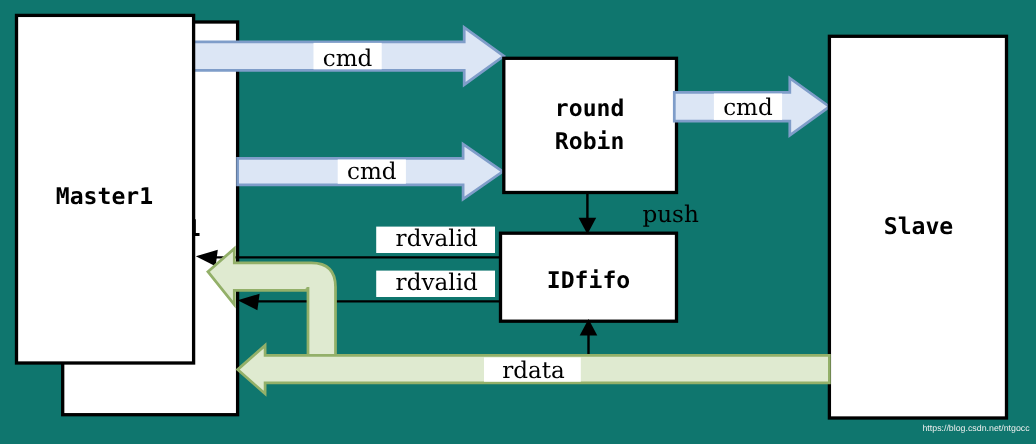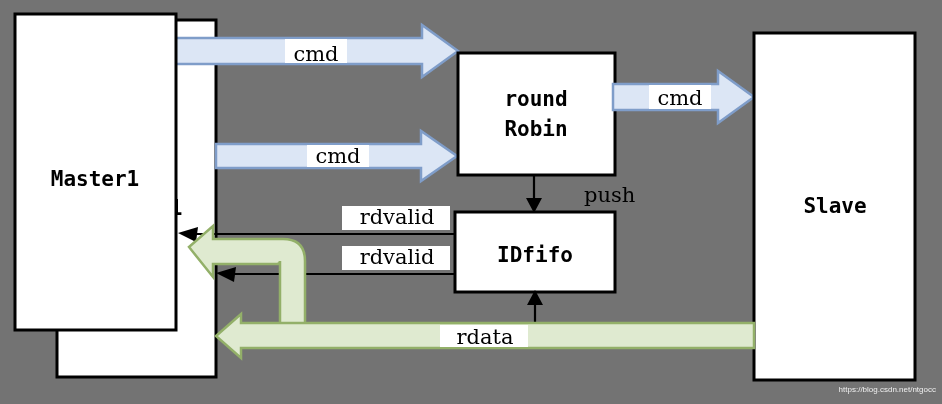--- a/index.html
+++ b/index.html
@@ -7,21 +7,21 @@
     padding: 0;
     background: #ffffff;
   }
   body {
     font-family: "Liberation Sans", sans-serif;
   }
   #diagram-root {
     position: relative;
     width: 942px;
     height: 404px;
-    background: #737373;
+    background: #0f766e;
     overflow: hidden;
   }
   svg.diagram-canvas {
     display: block;
     width: 942px;
     height: 404px;
   }
   .box-shape {
     fill: #ffffff;
     stroke: #000000;

